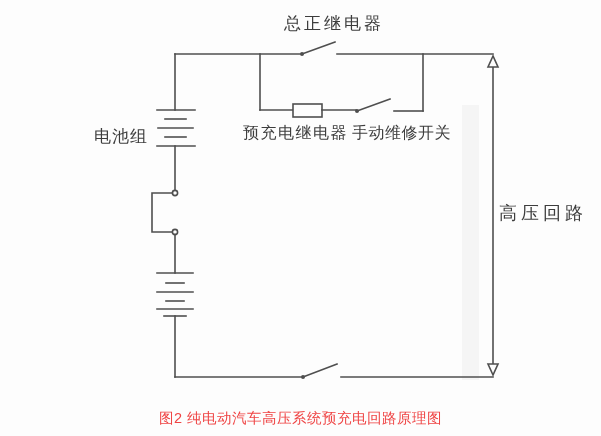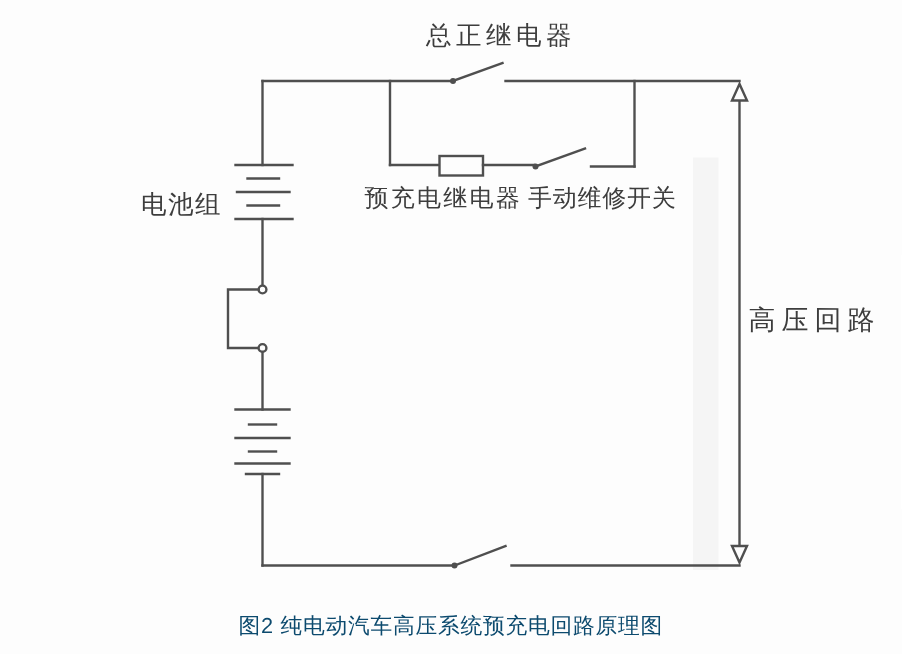--- a/index.html
+++ b/index.html
@@ -22,21 +22,21 @@
   .lbl-main-relay{left:284px;top:15px;letter-spacing:3px;}
   .lbl-battery{left:94px;top:128px;letter-spacing:1px;text-align:right;}
   .lbl-pre-res{left:243px;top:125px;font-size:16px;letter-spacing:1.5px;}
   .lbl-pre-relay{left:352px;top:125px;font-size:16px;letter-spacing:0.5px;}
   .lbl-service{left:27px;top:206px;letter-spacing:0.5px;}
   .lbl-hv{left:499px;top:204px;font-size:18px;letter-spacing:4px;}
   .caption{
     position:absolute;
     left:0;top:410px;width:601px;
     text-align:center;
-    color:#0c4a6e;
+    color:#ef4444;
     font-size:14.5px;
     letter-spacing:0.5px;
     line-height:1.2;
   }
 </style>
 </head>
 <body>
 
 <div class="canvas">
 

